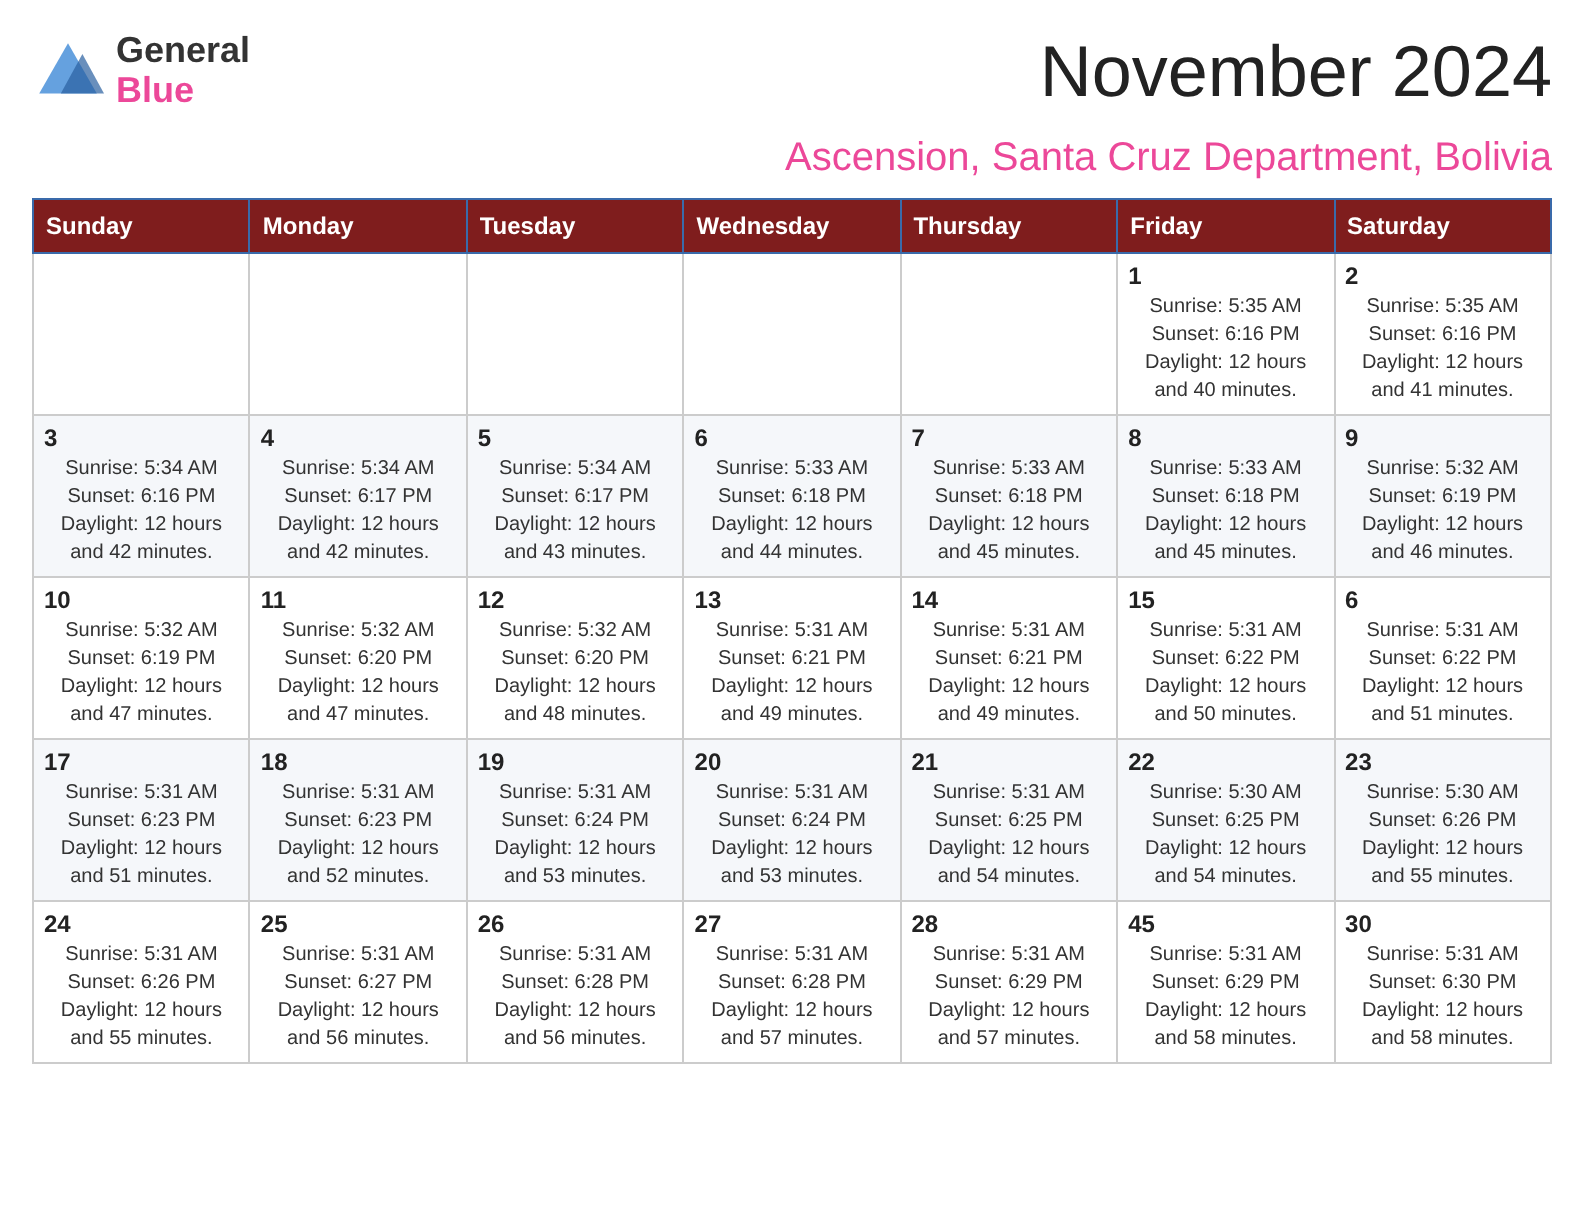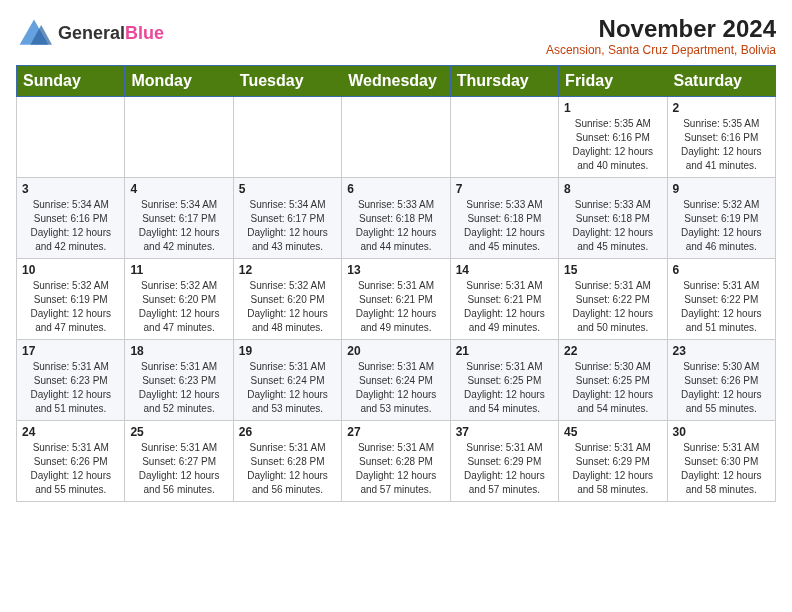--- a/index.html
+++ b/index.html
@@ -16,57 +16,57 @@
       justify-content: space-between;
       margin-bottom: 4px;
     }
     .logo {
       display: flex;
       align-items: center;
       gap: 6px;
     }
     .logo-text {
       display: flex;
-      flex-direction: row;
+      flex-direction: column;
       font-size: 18px;
       font-weight: bold;
       line-height: 1.1;
     }
     .logo-text span:first-child { color: #333; }
     .logo-text span:last-child { color: #4a90d9; }
     .logo-icon {
       width: 36px;
       height: 36px;
     }
     .title-block {
       text-align: right;
     }
     .month-title {
-      font-size: 24px;
-      font-weight: bold;
+      font-size: 36px;
+      font-weight: normal;
       color: #222;
       line-height: 1.1;
     }
     .location-title {
-      font-size: 12px;
-      color: #c2410c;
-      margin-top: 1px;
+      font-size: 20px;
+      color: #ec4899;
+      margin-top: 12px;
     }
     .calendar {
       width: 100%;
       border-collapse: collapse;
       margin-top: 8px;
       font-size: 11px;
     }
     .calendar th {
-      background: #4d7c0f;
+      background: #7f1d1d;
       color: #fff;
       text-align: left;
       padding: 6px 6px;
-      font-size: 16px;
+      font-size: 12px;
       font-weight: bold;
       border: 1px solid #3a6aaa;
     }
     .calendar td {
       border: 1px solid #ccc;
       vertical-align: top;
       padding: 4px 5px;
       width: calc(100%/7);
       min-height: 70px;
       background: #fff;
@@ -320,21 +320,21 @@
 and 56 minutes.</div>
         </td>
         <td>
           <div class="day-number">27</div>
           <div class="day-info" style="white-space: pre-line;">Sunrise: 5:31 AM
 Sunset: 6:28 PM
 Daylight: 12 hours
 and 57 minutes.</div>
         </td>
         <td>
-          <div class="day-number">37</div>
+          <div class="day-number">28</div>
           <div class="day-info" style="white-space: pre-line;">Sunrise: 5:31 AM
 Sunset: 6:29 PM
 Daylight: 12 hours
 and 57 minutes.</div>
         </td>
         <td>
           <div class="day-number">45</div>
           <div class="day-info" style="white-space: pre-line;">Sunrise: 5:31 AM
 Sunset: 6:29 PM
 Daylight: 12 hours

